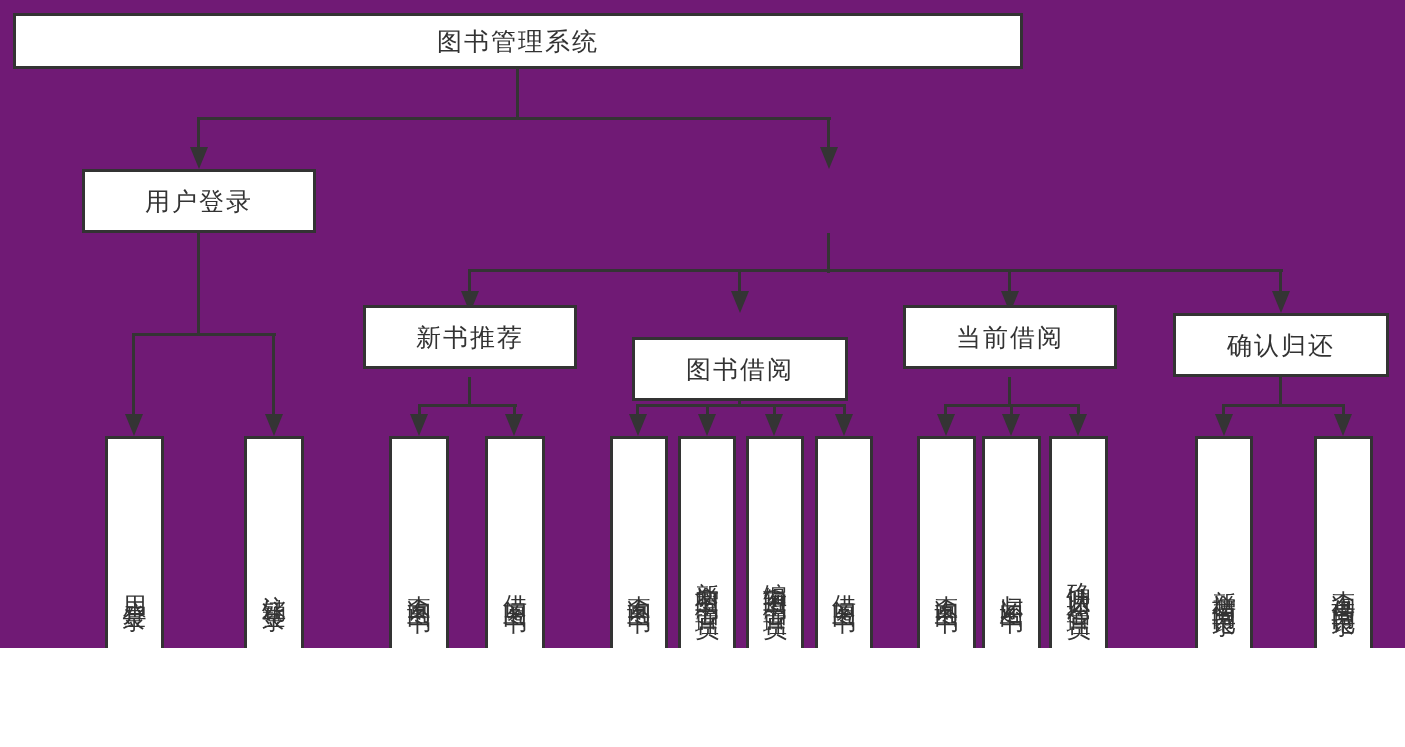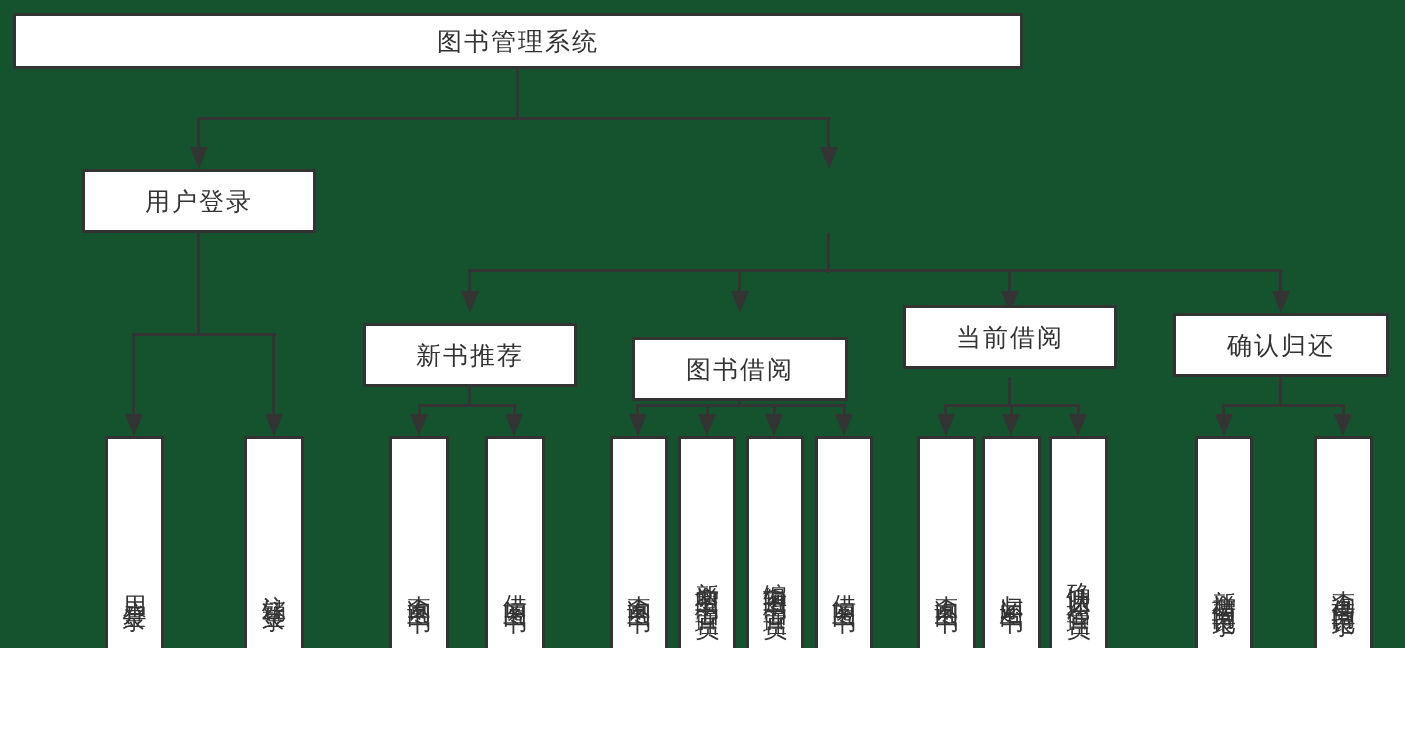--- a/index.html
+++ b/index.html
@@ -1,20 +1,20 @@
 <!DOCTYPE html>
 <html><head>
 <meta charset="utf-8">
 <style>
   html, body { margin: 0; padding: 0; background: #ffffff; }
   #stage {
     position: relative;
     width: 1405px;
     height: 648px;
-    background: #14532d;
+    background: #701a75;
     overflow: hidden;
     font-family: "Liberation Sans", sans-serif;
   }
   .box {
     position: absolute;
     box-sizing: border-box;
     background: #ffffff;
     border: 3px solid #333333;
     display: flex;
     align-items: center;
@@ -96,21 +96,21 @@
   <div class="hl" style="left:468px; top:269px; width:815px;"></div>
   <div class="vl" style="left:468px;  top:269px; height:25px;"></div>
   <div class="vl" style="left:738px;  top:269px; height:25px;"></div>
   <div class="vl" style="left:1008px; top:269px; height:25px;"></div>
   <div class="vl" style="left:1279px; top:269px; height:25px;"></div>
   <div class="ah" style="left:461px;  top:291px;"></div>
   <div class="ah" style="left:731px;  top:291px;"></div>
   <div class="ah" style="left:1001px; top:291px;"></div>
   <div class="ah" style="left:1272px; top:291px;"></div>
 
-  <div class="box" style="left:363px; top:323px; width:214px; height:64px;">
+  <div class="box" style="left:363px; top:305px; width:214px; height:64px;">
     <span>新书推荐</span>
   </div>
   <div class="box" style="left:632px; top:313px; width:216px; height:64px;margin-top:24px;">
     <span>图书借阅</span>
   </div>
   <div class="box" style="left:903px; top:305px; width:214px; height:64px;">
     <span>当前借阅</span>
   </div>
   <div class="box" style="left:1173px; top:313px; width:216px; height:64px;">
     <span>确认归还</span>

